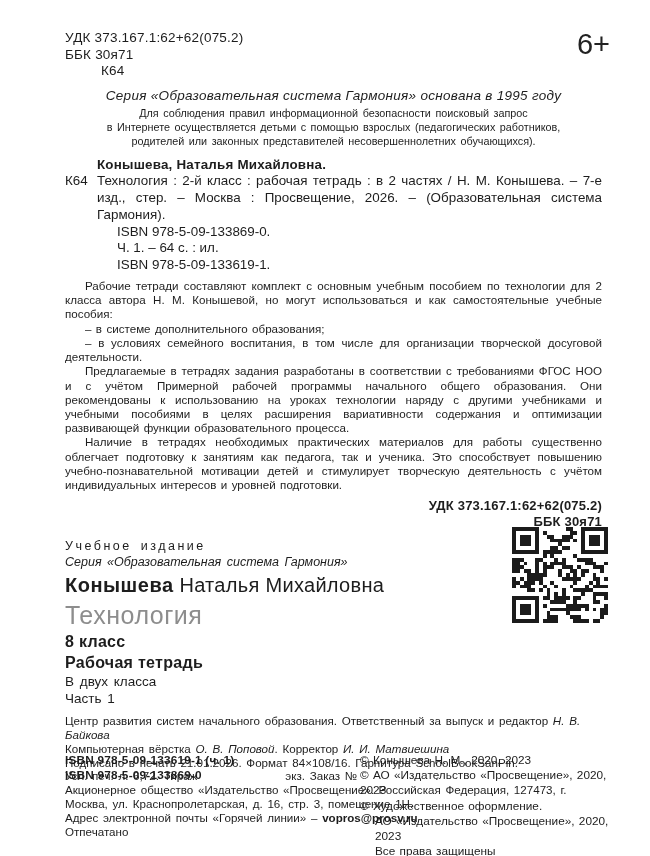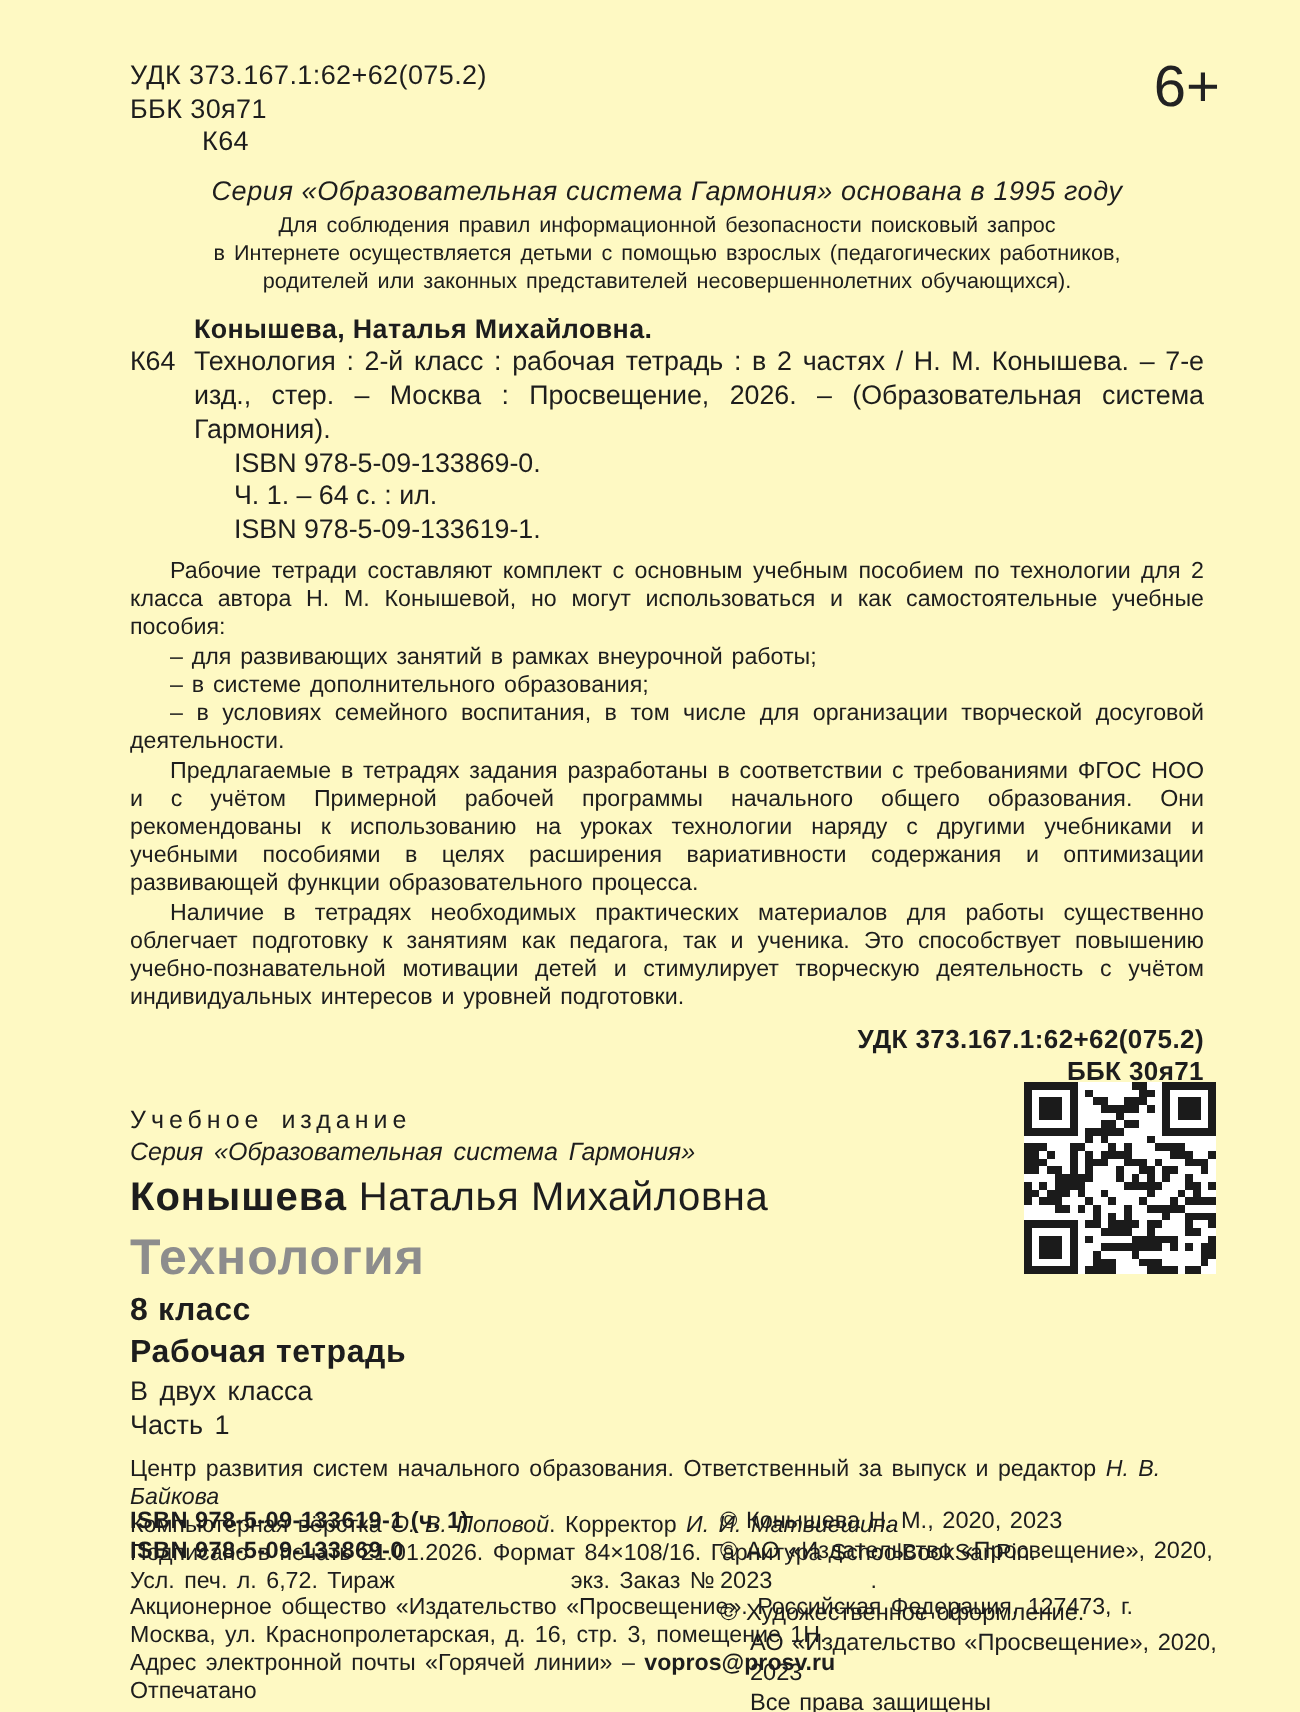--- a/index.html
+++ b/index.html
@@ -1,20 +1,20 @@
 <!DOCTYPE html>
 <html><head>
 <meta charset="utf-8">
 <style>
   html,body{margin:0;padding:0;background:#e8e8e8;}
   .page{
     position:relative;
     width:650px;height:856px;
     margin:0 auto;
-    background:#fef9c3;
+    background:#ffffff;
     font-family:"Liberation Sans","DejaVu Sans",sans-serif;
     color:#1d1d1d;
     overflow:hidden;
     box-sizing:border-box;
     padding:30px 48px 0 65px;
   }
   
   .codes-top{font-size:13.5px;line-height:16.5px;letter-spacing:.2px;}
   .codes-top .k64{padding-left:36px;}
   .age-badge{
@@ -44,21 +44,21 @@
   .codes-right{
     margin-top:6px;text-align:right;
     font-weight:bold;font-size:13px;line-height:16px;letter-spacing:.2px;
   }
   
   .edition{margin-top:9px;position:relative;}
   .ed-kind{font-size:12.5px;letter-spacing:2.5px;word-spacing:3px;}
   .ed-series{font-style:italic;font-size:12.5px;margin-top:2px;word-spacing:2px;}
   .ed-author{font-size:20px;margin-top:5px;letter-spacing:.3px;}
   .ed-author b{letter-spacing:.5px;}
-  .ed-title{font-size:25px;font-weight:bold;color:#8d8d8d;margin-top:4px;letter-spacing:.5px;}
+  .ed-title{font-size:25px;font-weight:normal;color:#8d8d8d;margin-top:4px;letter-spacing:.5px;}
   .ed-grade,.ed-subtitle{font-size:16px;font-weight:bold;margin-top:3px;letter-spacing:.3px;}
   .ed-parts,.ed-part{font-size:13.5px;margin-top:2px;word-spacing:2px;}
   .qr{
     position:absolute;top:-12px;right:-6px;
     width:96px;height:96px;background:#fff;
   }
   
   .imprint{margin-top:8px;font-size:11.6px;line-height:13.8px;word-spacing:1.5px;}
   .imprint .ln{margin:0;}
   .imprint .gap1{display:inline-block;width:88px;}
@@ -102,21 +102,20 @@
       <span class="idx">К64</span>
       <span>Технология : 2-й класс : рабочая тетрадь : в 2 частях / Н. М. Конышева. – 7-е изд., стер. – Москва : Просвещение, 2026. – (Образовательная система Гармония).</span>
     </div>
     <div class="card-isbn">ISBN 978-5-09-133869-0.</div>
     <div class="card-isbn">Ч. 1. – 64 с. : ил.</div>
     <div class="card-isbn">ISBN 978-5-09-133619-1.</div>
   </div>
 
   <div class="annotation">
     <p>Рабочие тетради составляют комплект с основным учебным пособием по технологии для 2 класса автора Н. М. Конышевой, но могут использоваться и как самостоятельные учебные пособия:</p>
-    <div class="li">– для развивающих занятий в рамках внеурочной работы;</div>
     <div class="li">– в системе дополнительного образования;</div>
     <p>– в условиях семейного воспитания, в том числе для организации творческой досуговой деятельности.</p>
     <p>Предлагаемые в тетрадях задания разработаны в соответствии с требованиями ФГОС НОО и с учётом Примерной рабочей программы начального общего образования. Они рекомендованы к использованию на уроках технологии наряду с другими учебниками и учебными пособиями в целях расширения вариативности содержания и оптимизации развивающей функции образовательного процесса.</p>
     <p>Наличие в тетрадях необходимых практических материалов для работы существенно облегчает подготовку к занятиям как педагога, так и ученика. Это способствует повышению учебно-познавательной мотивации детей и стимулирует творческую деятельность с учётом индивидуальных интересов и уровней подготовки.</p>
   </div>
 
   <div class="codes-right">
     <div>УДК 373.167.1:62+62(075.2)</div>
     <div>ББК 30я71</div>
   </div>

